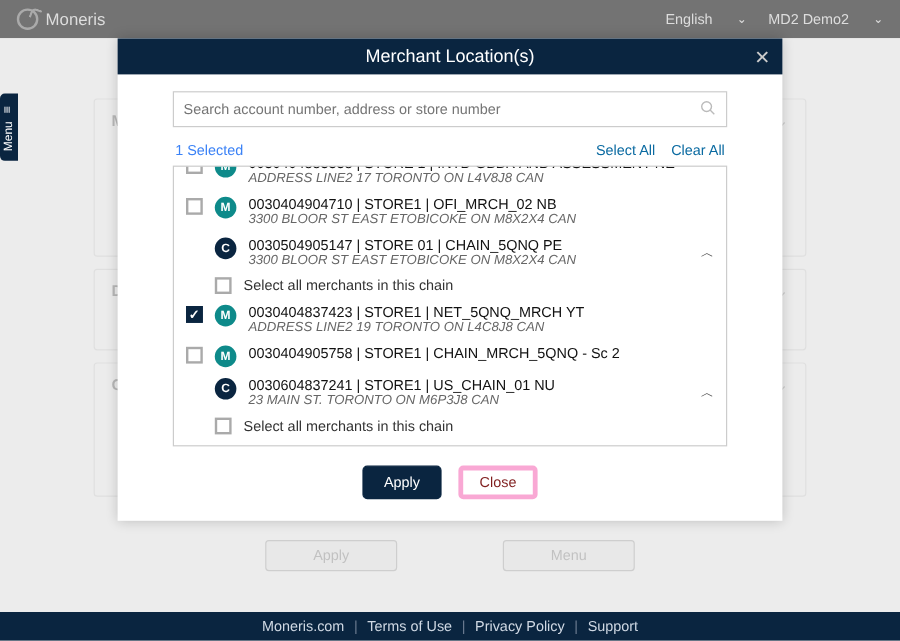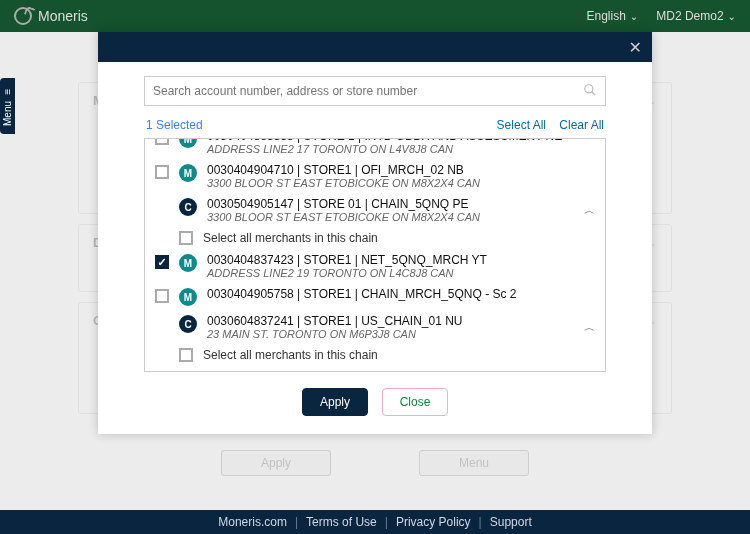--- a/index.html
+++ b/index.html
@@ -1,25 +1,25 @@
 <!DOCTYPE html>
 <html><head>
 <meta charset="utf-8">
 <style>
   * { margin:0; padding:0; box-sizing:border-box; }
   body { font-family: Arial, Helvetica, sans-serif; font-size:13px; color:#333; background:#f0f0f0; width:750px; height:534px; overflow:hidden; position:relative; }
 
   
-  .top-header { background:#14532d; color:#fff; height:32px; display:flex; align-items:center; justify-content:space-between; padding:0 14px; }
+  .top-header { background:#737373; color:#fff; height:32px; display:flex; align-items:center; justify-content:space-between; padding:0 14px; }
   .brand { display:flex; align-items:center; gap:6px; }
   .brand-mark { width:18px; height:18px; border:2px solid #aaa; border-radius:50%; position:relative; }
   .brand-mark::after { content:""; position:absolute; width:7px; height:7px; border-left:2px solid #aaa; border-top:2px solid #aaa; border-radius:50% 0 0 0; top:-2px; right:-4px; transform:rotate(20deg);}
   .brand-name { font-size:14px; color:#ddd; }
   .top-right { display:flex; gap:18px; font-size:12px; color:#ddd; }
-  .top-right span { cursor:pointer; display:flex; align-items:center; gap:4px;}
+  .top-right span { cursor:pointer; display:flex; align-items:center; gap:20px;}
   .chev { font-size:10px; }
 
   
   .side-menu { position:absolute; left:0; top:78px; background:#0a2540; color:#fff; writing-mode:vertical-rl; transform:rotate(180deg); padding:8px 2px; font-size:10px; border-radius:0 4px 4px 0; display:flex; align-items:center; gap:4px;}
   .side-menu .ham { writing-mode:horizontal-tb; transform:rotate(90deg); font-size:10px;}
 
   
   .bg-area { position:absolute; top:32px; left:0; right:0; bottom:24px; background:#fff; }
   .card { position:absolute; left:78px; right:78px; border:1px solid #ccc; border-radius:3px; background:#fff; padding:10px 14px; display:flex; justify-content:space-between; align-items:center; }
   .card .lbl { font-weight:bold; }
@@ -64,21 +64,21 @@
   .row .txt { flex:1; }
   .row .txt .l1 { color:#111; font-weight:500; }
   .row .txt .l2 { color:#666; font-size:11px;font-style:italic; }
   .row .expand { color:#555; font-size:11px; cursor:pointer; align-self:center;}
   .row.sub { padding-left:34px; font-size:12px; color:#333;}
   .row.sub .cb { margin-top:0;}
 
   .modal-footer { display:flex; justify-content:center; gap:14px; margin-top:16px;}
   .btn { width:66px; height:28px; border-radius:4px; font-size:12px; cursor:pointer;}
   .btn.primary { background:#0a2540; color:#fff; border:1px solid #0a2540;}
-  .btn.secondary { background:#fff; color:#15803d; border:1px solid #f9a8d4;}
+  .btn.secondary { background:#fff; color:#7f1d1d; border:4px solid #f9a8d4;}
 
   
   .page-footer { position:absolute; left:0; right:0; bottom:0; height:24px; background:#0a2540; color:#cfd8e3; display:flex; align-items:center; justify-content:center; gap:8px; font-size:12px;}
   .page-footer span { cursor:pointer;}
   .page-footer .sep { color:#6b7b90;}
 </style>
 </head>
 <body>
 
 <div class="top-header">
@@ -119,20 +119,21 @@
 
 <div class="overlay"></div>
 
 <div class="side-menu">
   <span>Menu</span>
   <span class="ham">≡</span>
 </div>
 
 <div class="modal">
   <div class="modal-header">
+    <span>Merchant Location(s)</span>
     <span class="close">✕</span>
   </div>
   <div class="modal-body">
     <div class="search-wrap">
       <input type="text" placeholder="Search account number, address or store number" style="">
       <span class="search-icon">
         <svg width="14" height="14" viewBox="0 0 24 24" fill="none" stroke="#bbb" stroke-width="2">
             <circle cx="10" cy="10" r="7"></circle>
             <line x1="21" y1="21" x2="15" y2="15"></line>
           </svg>

